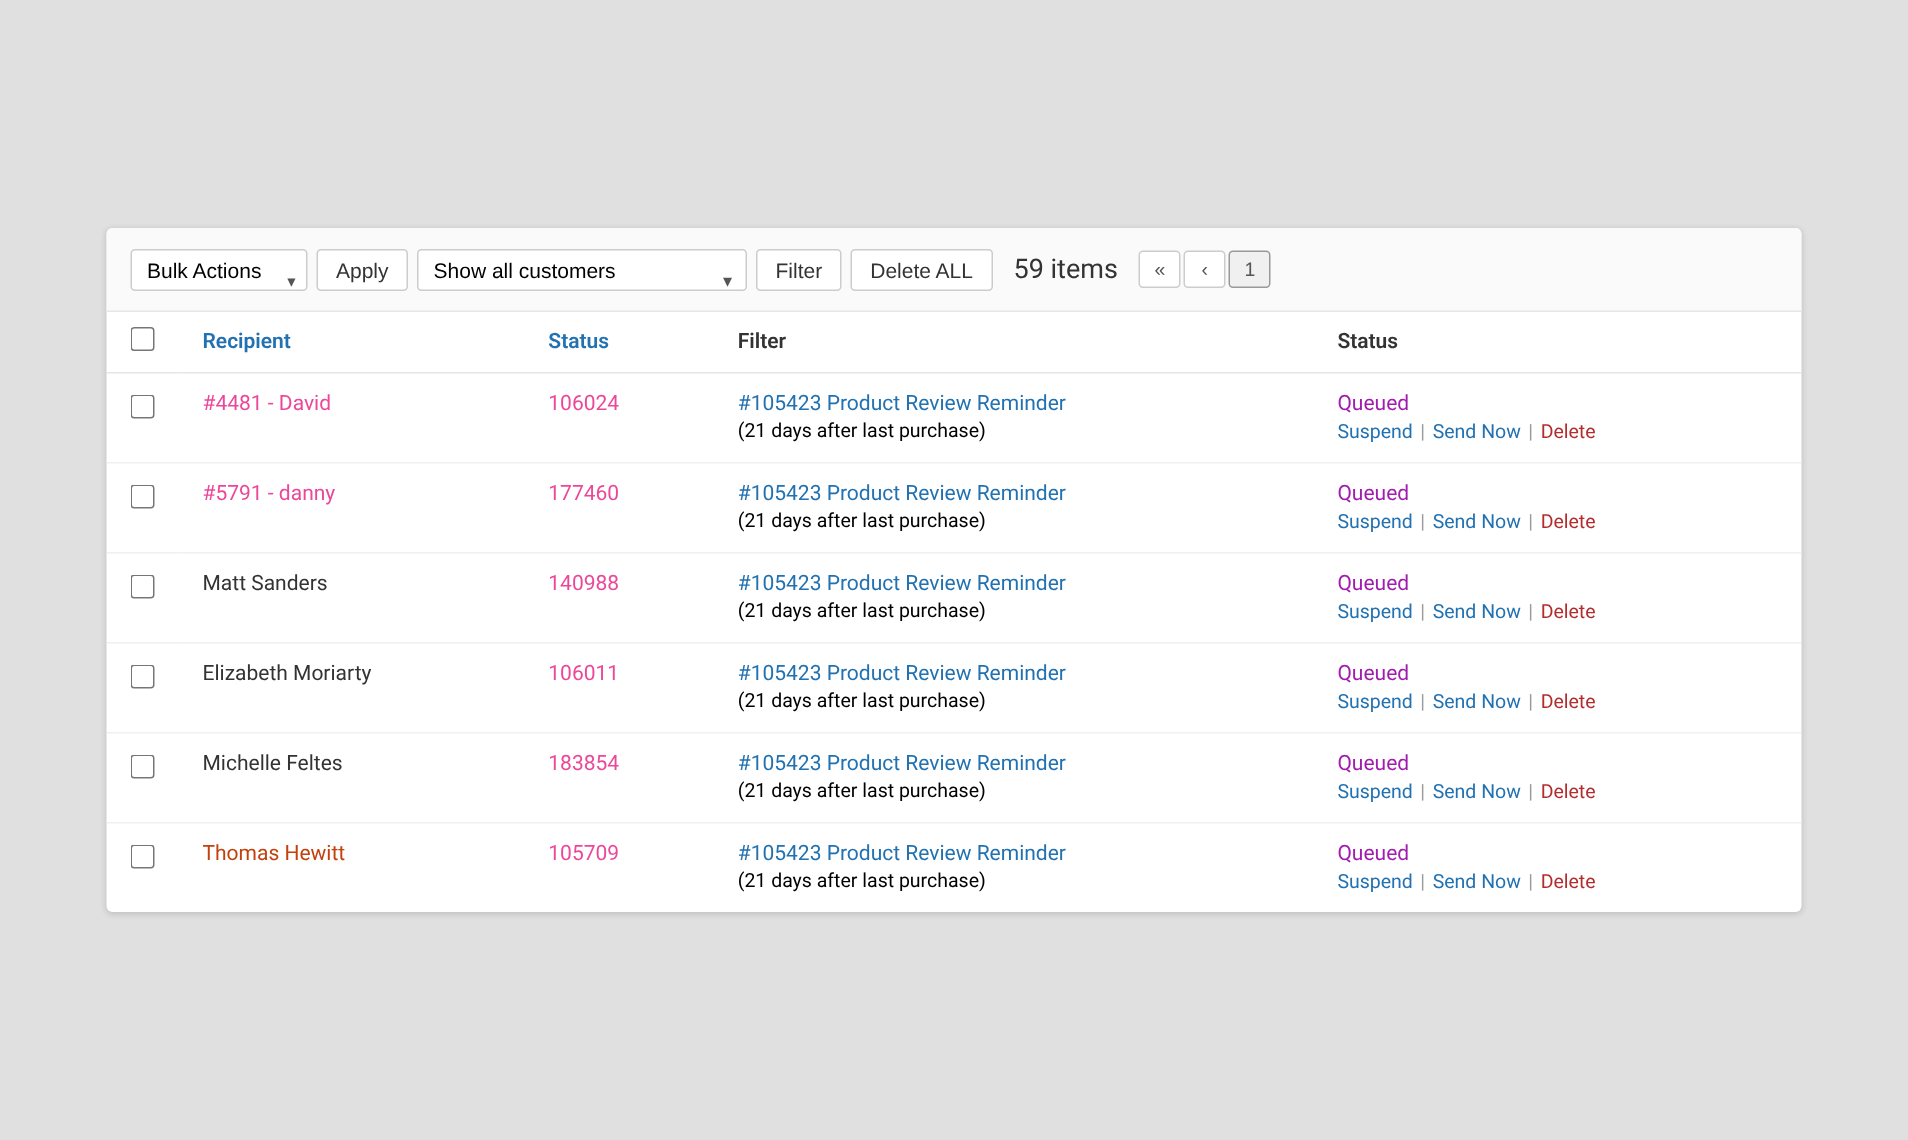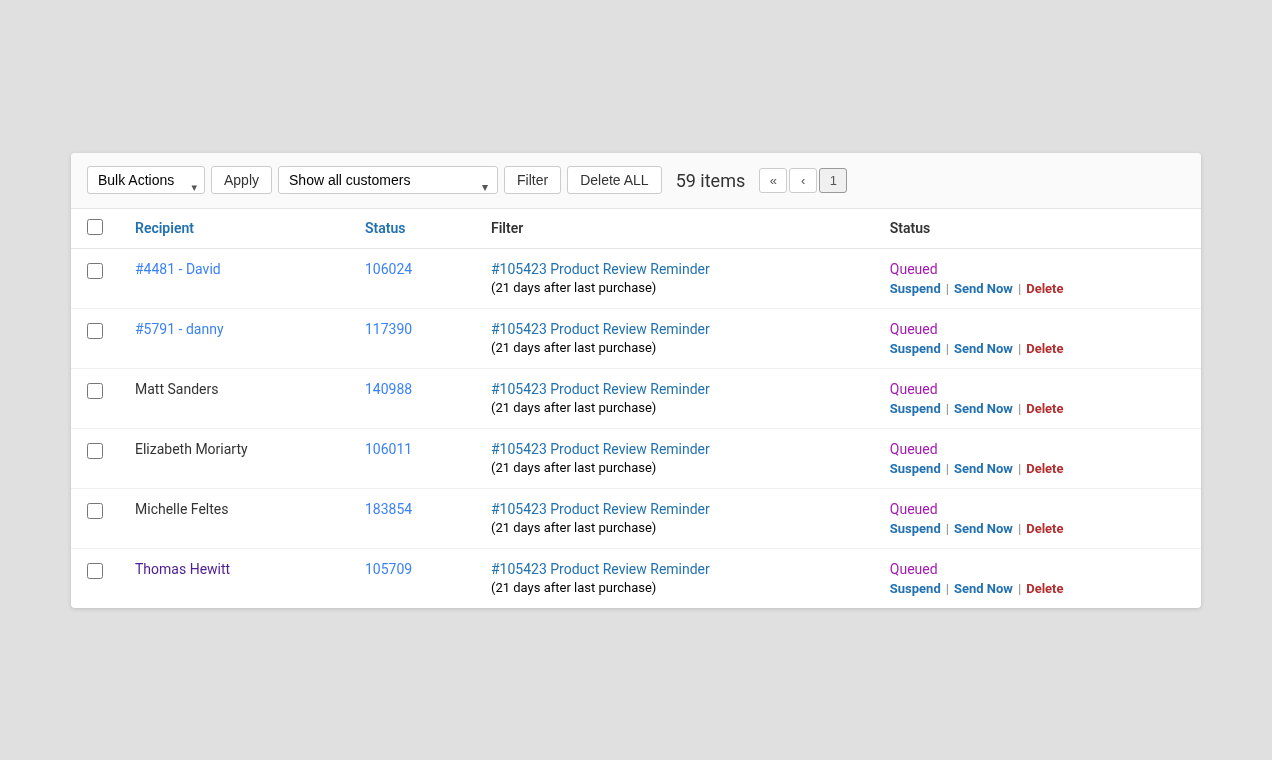--- a/index.html
+++ b/index.html
@@ -118,21 +118,21 @@
       padding-top: 14px;
     }
 
     input[type="checkbox"] {
       width: 16px;
       height: 16px;
       cursor: pointer;
     }
 
     .link-blue {
-      color: #3b82f6;
+      color: #ec4899;
       text-decoration: none;
       cursor: pointer;
     }
 
     .email-cell {
       color: #333;
     }
 
     .email-name {
       color: #2271b1;
@@ -150,21 +150,20 @@
       color: #a21caf;
       display: block;
       margin-bottom: 4px;
     }
 
     .actions {
       display: flex;
       gap: 0;
       align-items: center;
       font-size: 13px;
-      font-weight: bold;
     }
 
     .action-link {
       color: #2271b1;
       cursor: pointer;
       text-decoration: none;
     }
 
     .action-link.delete {
       color: #b32d2e;
@@ -305,21 +304,21 @@
       </td>
     </tr>
         <tr>
       <td class="checkbox-cell">
         <input type="checkbox" style="">
       </td>
       <td>
         <a class="link-blue" style="">#5791 - danny</a>
       </td>
       <td>
-        <a class="link-blue">117390</a>
+        <a class="link-blue">177460</a>
       </td>
       <td class="email-cell">
         <a class="email-name">#105423 Product Review Reminder</a>
         <span class="email-sub">(21 days after last purchase)</span>
       </td>
       <td>
         <span class="status-text">Queued</span>
         <div class="actions">
           <a class="action-link">Suspend</a>
           <span class="action-sep"> | </span>
@@ -402,21 +401,21 @@
           <span class="action-sep"> | </span>
           <a class="action-link delete">Delete</a>
         </div>
       </td>
     </tr>
         <tr>
       <td class="checkbox-cell">
         <input type="checkbox" style="">
       </td>
       <td>
-        <a class="link-blue" style="color:#4c1d95;cursor:default;">Thomas Hewitt</a>
+        <a class="link-blue" style="color:#c2410c;cursor:default;">Thomas Hewitt</a>
       </td>
       <td>
         <a class="link-blue">105709</a>
       </td>
       <td class="email-cell">
         <a class="email-name">#105423 Product Review Reminder</a>
         <span class="email-sub">(21 days after last purchase)</span>
       </td>
       <td>
         <span class="status-text">Queued</span>

